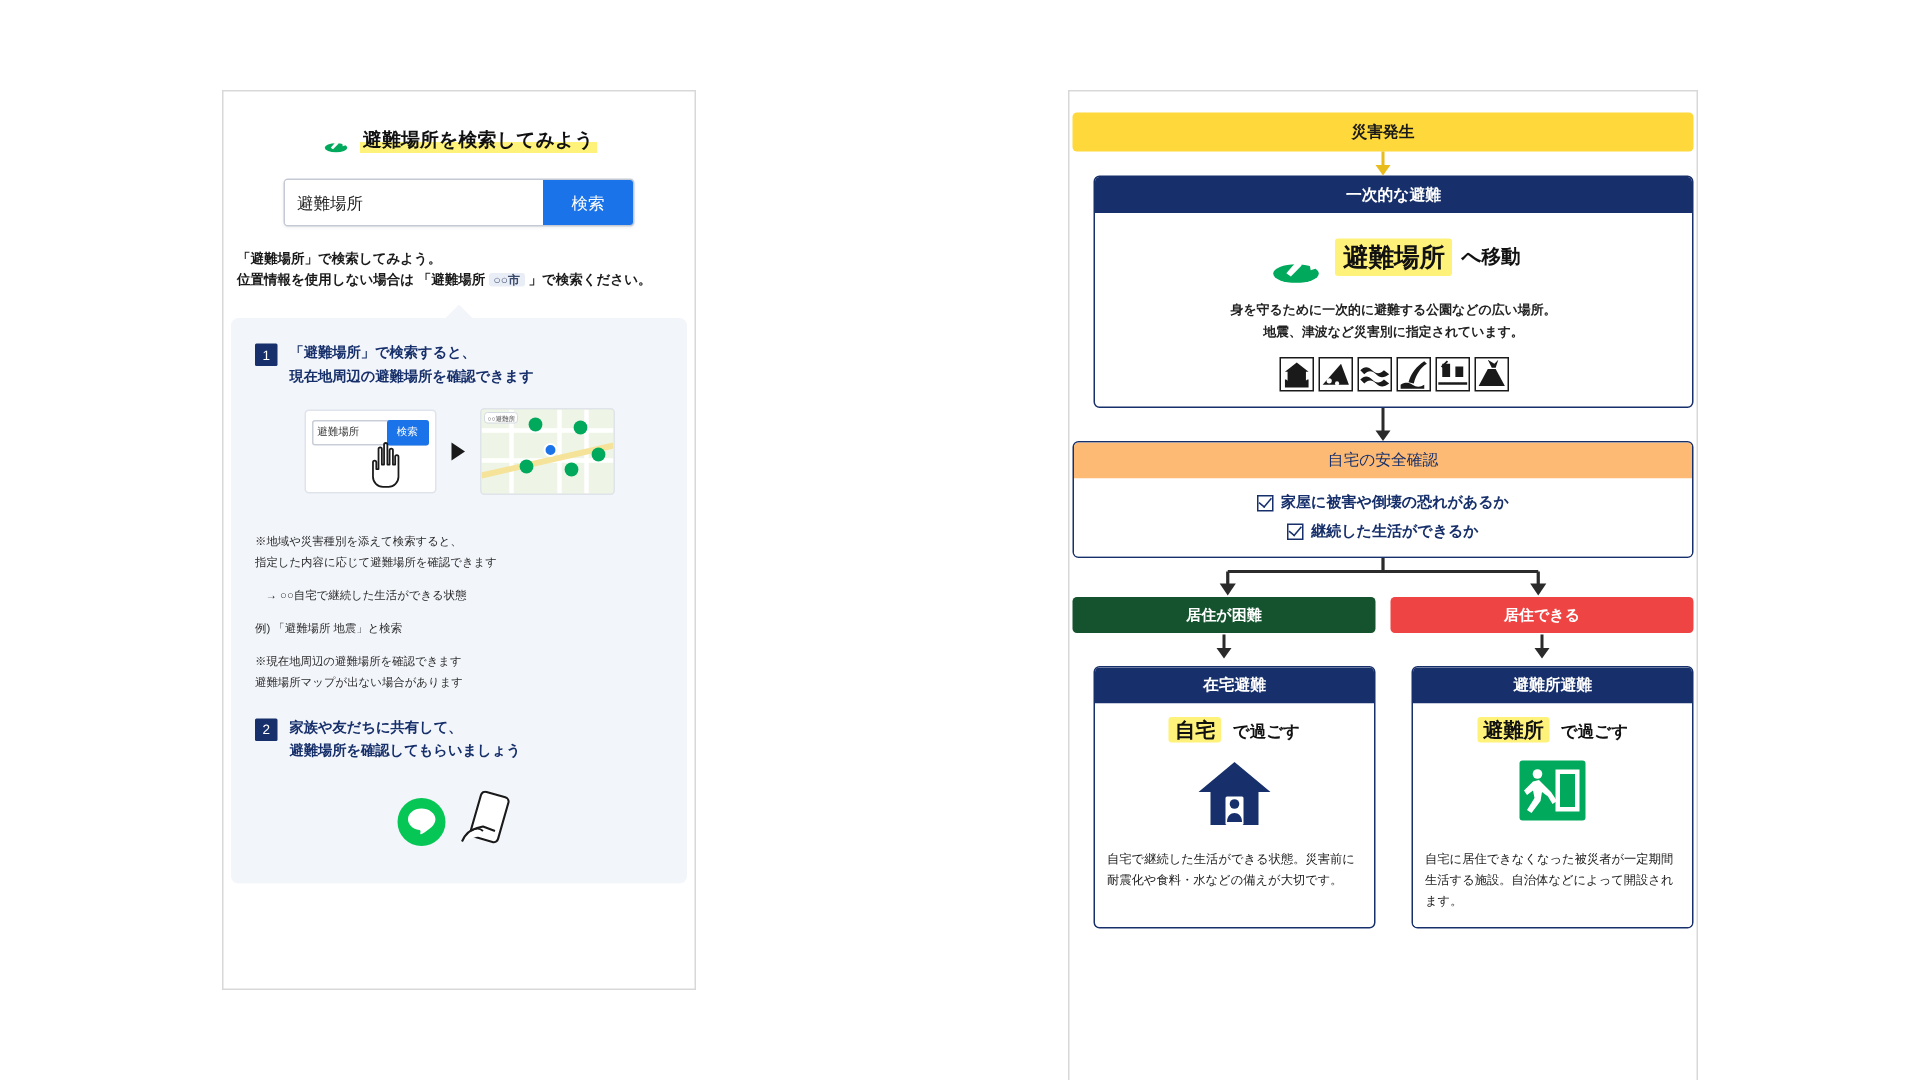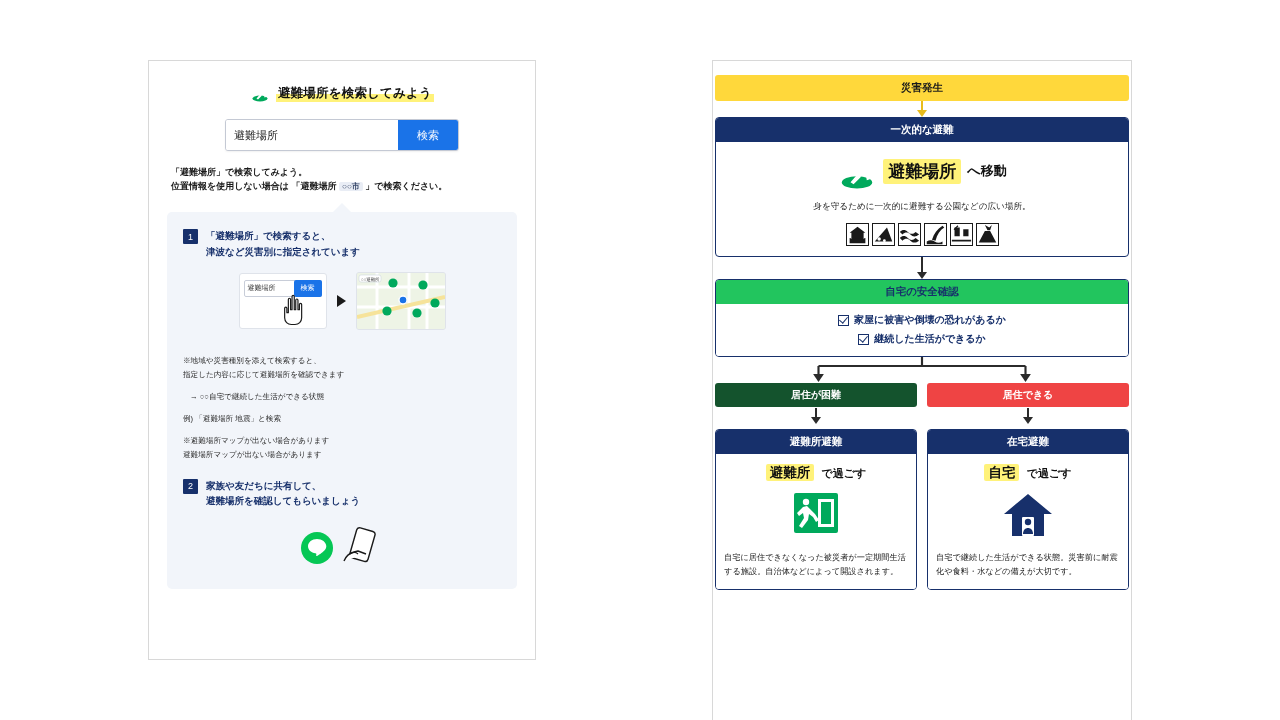--- a/index.html
+++ b/index.html
@@ -17,22 +17,22 @@
 
   
   .panel {
     position: absolute;
     background: #ffffff;
     border: 1px solid #d8d8d8;
     box-sizing: border-box;
   }
   #panel-left {
     left: 148px; top: 60px;
-    width: 388px; height: 600px;
-    padding: 18px 22px;
+    width: 316px; height: 600px;
+    padding: 18px 9px;
   }
   #panel-right {
     left: 712px; top: 60px;
     width: 420px; height: 692px;
     padding: 14px 2px;
   }
 
   
   .l-title-row {
     display: flex;
@@ -255,20 +255,21 @@
     border-top: 7px solid #2b2b2b;
     margin-top: -1px;
   }
   .arrow-down.yellow { border-top-color: #e8bc1d; }
 
   .card {
     border: 1px solid #17306b;
     border-radius: 4px;
     overflow: hidden;
     background: #fff;
+    margin-left: 14px;
   }
   .card-head {
     background: #17306b;
     color: #fff;
     font-size: 10.5px;
     font-weight: bold;
     text-align: center;
     padding: 5px 0;
   }
   .card-body {
@@ -292,20 +293,21 @@
   .big-suffix {
     font-size: 13px;
     font-weight: bold;
     color: #111;
   }
   .body-text {
     font-size: 8.6px;
     color: #222;
     line-height: 1.75;
     margin-top: 9px;
+    font-weight: bold;
   }
   .pict-row {
     display: flex;
     justify-content: center;
     gap: 3px;
     margin-top: 9px;
   }
   .pict {
     width: 23px; height: 23px;
     border: 1px solid #1a1a1a;
@@ -314,24 +316,24 @@
     position: relative;
     overflow: hidden;
   }
 
   .check-card {
     border: 1px solid #17306b;
     border-radius: 4px;
     overflow: hidden;
   }
   .check-head {
-    background: #22c55e;
+    background: #fdba74;
     color: #17306b;
     font-size: 10.5px;
-    font-weight: bold;
+    font-weight: normal;
     text-align: center;
     padding: 5px 0;
   }
   .check-body {
     background: #fff;
     padding: 9px 0 10px 0;
     display: flex;
     flex-direction: column;
     align-items: center;
     gap: 5px;
@@ -435,21 +437,21 @@
       <span>」で検索ください。</span>
     </div>
   </div>
 
   <div class="callout">
 
     <div class="step-row">
       <div class="step-num">1</div>
       <div class="step-text">
         <div>「避難場所」で検索すると、</div>
-        <div>津波など災害別に指定されています</div>
+        <div>現在地周辺の避難場所を確認できます</div>
       </div>
     </div>
 
     <div class="demo-row">
       <div class="mini-search">
         <div class="mini-field">避難場所</div>
         <div class="mini-btn">検索</div>
         <svg class="hand" viewBox="0 0 40 46">
           <path d="M15 44c-5 0-9-4-9-9V22c0-2 3-2 3 0v6h2V10c0-2 3-2 3 0v14h2V6c0-2 3-2 3 0v18h2V11c0-2 3-2 3 0v13h2v-7c0-2 3-2 3 0v18c0 5-4 9-9 9z" fill="#fff" stroke="#1a1a1a" stroke-width="1.6" stroke-linejoin="round"></path>
         </svg>
@@ -477,21 +479,21 @@
     </div>
 
     <div class="note-block">
       <div>※地域や災害種別を添えて検索すると、</div>
       <div>指定した内容に応じて避難場所を確認できます</div>
       <div class="gap"></div>
       <div class="indent">→ ○○自宅で継続した生活ができる状態</div>
       <div class="gap"></div>
       <div>例) 「避難場所  地震」と検索</div>
       <div class="gap"></div>
-      <div>※避難場所マップが出ない場合があります</div>
+      <div>※現在地周辺の避難場所を確認できます</div>
       <div>避難場所マップが出ない場合があります</div>
     </div>
 
     <div class="step-row" style="margin-top:16px">
       <div class="step-num">2</div>
       <div class="step-text">
         <div>家族や友だちに共有して、</div>
         <div>避難場所を確認してもらいましょう</div>
       </div>
     </div>
@@ -530,20 +532,21 @@
           <svg width="40" height="38" viewBox="0 0 40 40">
             <ellipse cx="20" cy="32" rx="16" ry="6.5" fill="#00a95c"></ellipse>
             <path d="M23 5a3.4 3.4 0 1 1 0 6.8A3.4 3.4 0 0 1 23 5z" fill="#fff"></path>
             <path d="M18.5 12.5l-6.5 5.5 2.2 3.2 4.3-2.2 1.1 5.4-6.4 7.4 3.2 2.2 7.4-7.5 1.1-6.4 4.3 3.2 1.1 6.4 3.2-1.1-1.1-7.5-5.4-5.4-4.3-3.2z" fill="#fff"></path>
           </svg>
           <span class="big-hl">避難場所</span>
           <span class="big-suffix">へ移動</span>
         </div>
         <div class="body-text">
           <div>身を守るために一次的に避難する公園などの広い場所。</div>
+          <div>地震、津波など災害別に指定されています。</div>
         </div>
         <div class="pict-row">
           <div class="pict">
             <svg viewBox="0 0 24 24" width="21" height="21">
                 <path d="M12 3 3 10h2v9h14v-9h2z" fill="#1a1a1a"></path>
                 <path d="M3 16c2 0 2 1.6 4 1.6S11 16 13 16s2 1.6 4 1.6 2-1.6 4-1.6v6H3z" fill="#1a1a1a"></path>
               </svg>
           </div>
           <div class="pict">
             <svg viewBox="0 0 24 24" width="21" height="21">
@@ -625,51 +628,51 @@
       </div>
       <div class="conn">
         <div style="display:flex;flex-direction:column;align-items:center">
           <div class="line" style="height:10px"></div>
           <div class="arrow-down"></div>
         </div>
       </div>
     </div>
 
     <div class="branch" style="margin-top:4px">
+
+      <div class="card">
+        <div class="card-head">在宅避難</div>
+        <div class="leaf-body">
+          <div>
+            <span class="leaf-hl">自宅</span>
+            <span class="leaf-suffix">で過ごす</span>
+          </div>
+          <svg class="leaf-icon" viewBox="0 0 52 48">
+            <path d="M26 3 2 23h8v22h32V23h8z" fill="#17306b"></path>
+            <rect x="20" y="26" width="12" height="19" rx="1" fill="#fff"></rect>
+            <circle cx="26" cy="31" r="3.2" fill="#17306b"></circle>
+            <path d="M21 43c0-4 2.4-6 5-6s5 2 5 6z" fill="#17306b"></path>
+          </svg>
+          <div class="leaf-text">自宅で継続した生活ができる状態。災害前に耐震化や食料・水などの備えが大切です。</div>
+        </div>
+      </div>
 
       <div class="card">
         <div class="card-head">避難所避難</div>
         <div class="leaf-body">
           <div>
             <span class="leaf-hl">避難所</span>
             <span class="leaf-suffix">で過ごす</span>
           </div>
           <svg class="leaf-icon" viewBox="0 0 52 48">
             <rect x="4" y="2" width="44" height="40" rx="2" fill="#00a95c"></rect>
             <rect x="28" y="8" width="16" height="28" fill="#fff"></rect>
             <rect x="31" y="11" width="10" height="22" fill="#00a95c"></rect>
             <circle cx="16" cy="11" r="3.2" fill="#fff"></circle>
             <path d="M13 16l-6 6 2 3 4-3 1 5-5 8 3 2 6-8 1-6 4 3 3 5 3-2-4-6-5-5-3-3z" fill="#fff"></path>
           </svg>
           <div class="leaf-text">自宅に居住できなくなった被災者が一定期間生活する施設。自治体などによって開設されます。</div>
         </div>
       </div>
 
-      <div class="card">
-        <div class="card-head">在宅避難</div>
-        <div class="leaf-body">
-          <div>
-            <span class="leaf-hl">自宅</span>
-            <span class="leaf-suffix">で過ごす</span>
-          </div>
-          <svg class="leaf-icon" viewBox="0 0 52 48">
-            <path d="M26 3 2 23h8v22h32V23h8z" fill="#17306b"></path>
-            <rect x="20" y="26" width="12" height="19" rx="1" fill="#fff"></rect>
-            <circle cx="26" cy="31" r="3.2" fill="#17306b"></circle>
-            <path d="M21 43c0-4 2.4-6 5-6s5 2 5 6z" fill="#17306b"></path>
-          </svg>
-          <div class="leaf-text">自宅で継続した生活ができる状態。災害前に耐震化や食料・水などの備えが大切です。</div>
-        </div>
-      </div>
-
     </div>
   </div>
 </div>
 
 </body></html>

